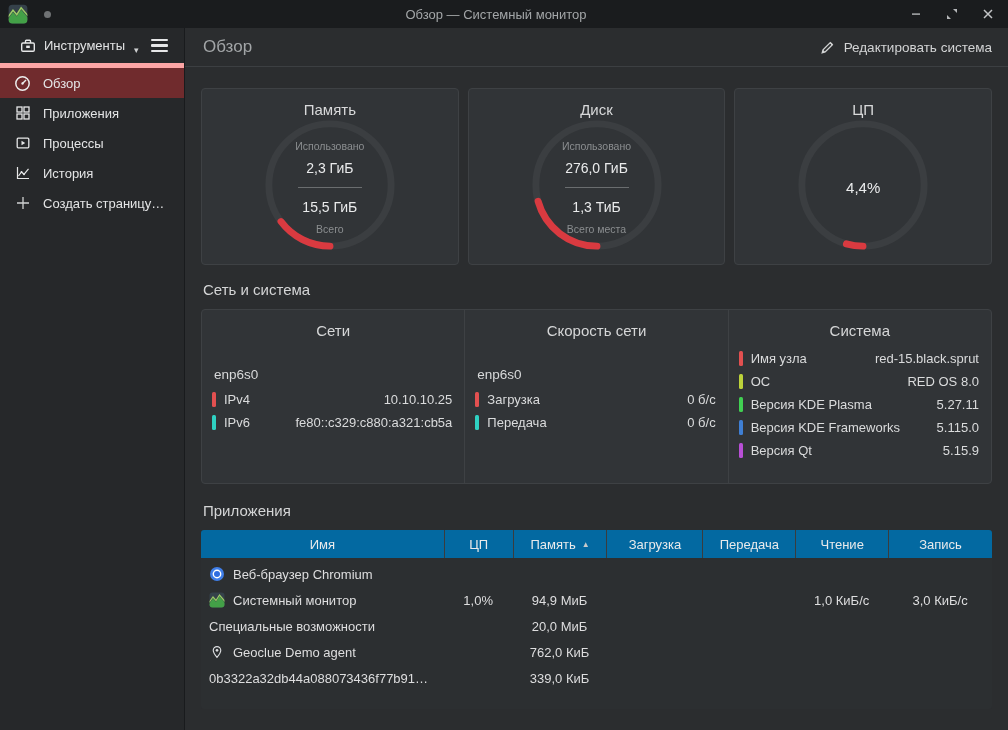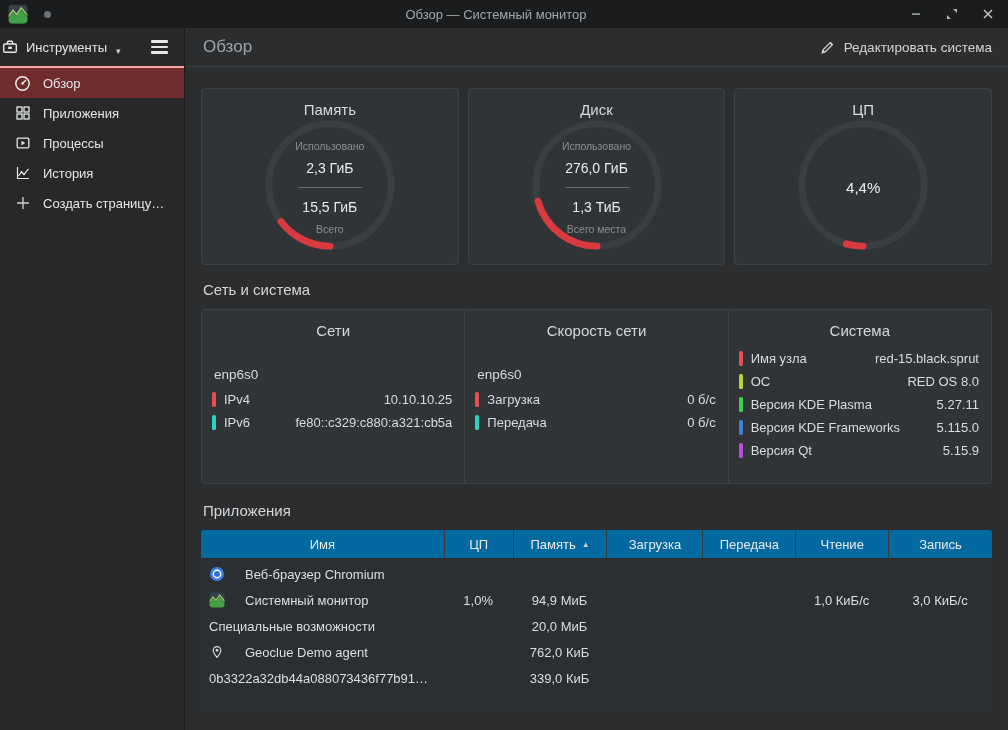--- a/index.html
+++ b/index.html
@@ -13,21 +13,21 @@
   .tb-dot { width:7px; height:7px; border-radius:50%; background:#6f7274; font-size:0; }
   .tb-title { position:absolute; left:0; right:16px; text-align:center; font-size:13px; color:#a3a6a8; pointer-events:none; }
   .tb-buttons { margin-left:auto; display:flex; align-items:center; gap:20px; padding-right:12px; z-index:2; }
   .tb-btn { width:16px; height:16px; display:flex; align-items:center; justify-content:center; cursor:default; }
 
   
   .window { display:flex; height:702px; }
 
   
   .sidebar { width:185px; background:#26282a; border-right:1px solid #191b1d; display:flex; flex-direction:column; }
-  .sidebar-toolbar { height:40px; display:flex; align-items:center; padding:0 12px 0 2px; border-bottom:2px solid #fca5a5; }
+  .sidebar-toolbar { height:40px; display:flex; align-items:center; padding:0 12px 0 20px; border-bottom:5px solid #fca5a5; }
   .tools-btn { display:flex; align-items:center; gap:8px; color:#e2e3e4; font-size:13px; }
   .caret { font-size:9px; color:#cfd1d2; position:relative; top:4px; left:1px; }
   .hamburger { margin-left:auto; display:flex; flex-direction:column; gap:3px; padding:4px; }
   .hamburger i { display:block; width:17px; height:2.4px; background:#e6e7e8; border-radius:1px; }
   .sidebar-list { display:flex; flex-direction:column; padding-top:0; }
   .side-item { height:30px; display:flex; align-items:center; gap:12px; padding-left:14px; color:#e4e5e6; font-size:13px; cursor:default; }
   .side-item.selected { background:#702b2d; }
   .side-item .icn { width:17px; height:17px; display:flex; align-items:center; justify-content:center; }
 
   
@@ -71,21 +71,21 @@
 
   
   .apps-table { border-radius:3px; overflow:hidden; }
   .t-grid { display:grid; grid-template-columns:243fr 69fr 94fr 96fr 93fr 93fr 104fr; }
   .t-head { background:#0369a1; height:28px; }
   .t-head .th { display:flex; align-items:center; justify-content:center; font-size:13px; color:#e9eaeb; gap:6px; }
   .t-head .th + .th { border-left:1px solid #3a3c3e; }
   .sort { font-size:8px; color:#c8cacb; }
   .t-body { background:#2c2f31; padding-top:3px; height:151px; }
   .t-row { height:26px; align-items:center; font-size:13px; color:#dededf; }
-  .td-name { display:flex; align-items:flex-end; gap:20px; padding-left:8px; white-space:nowrap; overflow:hidden; }
+  .td-name { display:flex; align-items:flex-end; gap:8px; padding-left:8px; white-space:nowrap; overflow:hidden; }
   .td-num { text-align:center; }
   .row-icn { width:16px; height:16px; flex:0 0 auto; display:flex; align-items:center; justify-content:center; }
 </style>
 </head>
 <body>
 
 <svg width="0" height="0" style="position:absolute" aria-hidden="true">
   <defs>
     <symbol id="sym-app" viewBox="0 0 16 16">
       <clipPath id="appclip">

